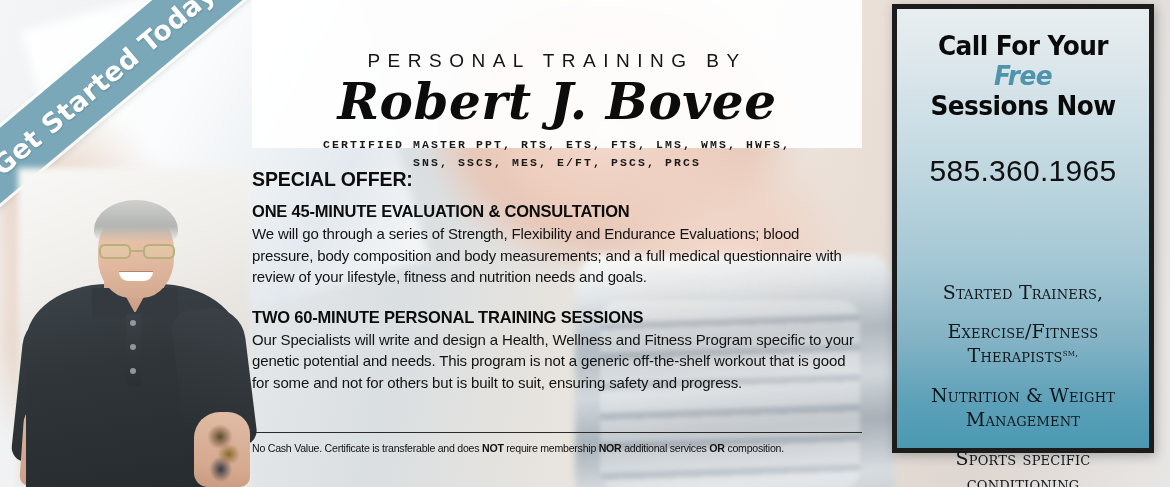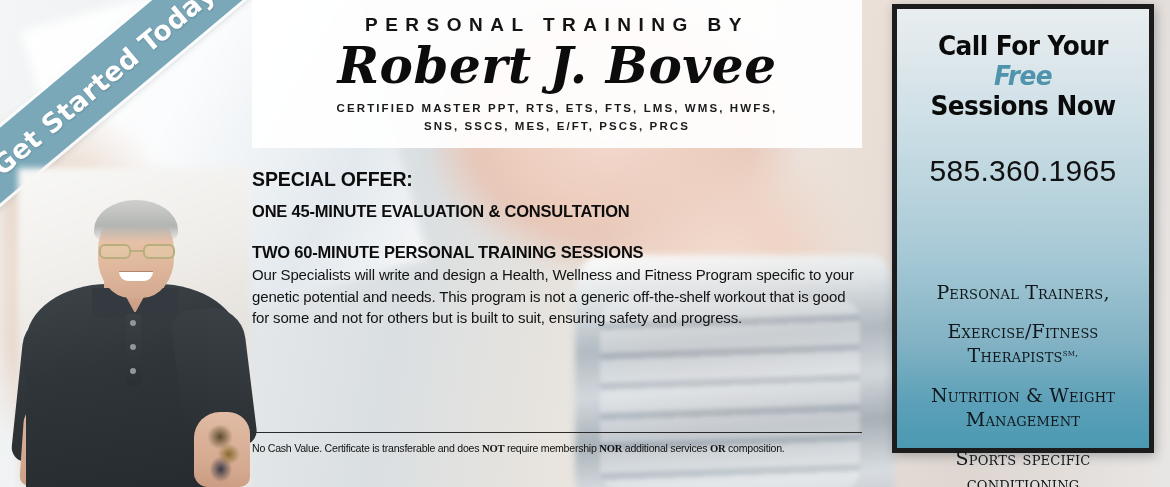--- a/index.html
+++ b/index.html
@@ -259,37 +259,38 @@
   }
   .hc-inner {
     position: absolute;
     left: 0; right: 0;
     top: 14px;
     text-align: center;
   }
   .hc-eyebrow {
     font-family: "Liberation Sans", sans-serif;
     font-size: 19px;
-    font-weight: bold;
+    font-weight: normal;
     letter-spacing: 7.5px;
     color: #141414;
     margin-bottom: 2px;
+    margin-top: 36px;
   }
   .hc-name {
     font-family: "DejaVu Serif", serif;
     font-style: italic;
     font-weight: bold;
     font-size: 50px;
     color: #0c0c0c;
     letter-spacing: .5px;
     line-height: 1.12;
     margin: 0 0 6px 0;
   }
   .hc-certs {
-    font-family: Liberation Sans, sans-serif;
+    font-family: Liberation Mono, monospace;
     font-size: 11.5px;
     font-weight: bold;
     letter-spacing: 2.1px;
     color: #1a1a1a;
     line-height: 1.55;
   }
 
   
   .copy {
     position: absolute;
@@ -334,21 +335,21 @@
     background: #2a2a2a;
     margin-bottom: 9px;
   }
   .fineprint {
     font-family: "Liberation Sans", sans-serif;
     font-size: 10.6px;
     color: #111111;
     letter-spacing: -.25px;
     white-space: nowrap;
   }
-  .fineprint b { font-weight: bold; font-family: Liberation Serif, serif; }
+  .fineprint b { font-weight: bold; }
 
   
   .sidebar {
     position: absolute;
     left: 892px;
     top: 4px;
     width: 262px;
     height: 449px;
     border: 5px solid #1c1c1c;
     box-sizing: border-box;
@@ -459,20 +460,21 @@
         <div>SNS, SSCS, MES, E/FT, PSCS, PRCS</div>
       </div>
     </div>
   </div>
 
   <div class="copy">
     <h2>SPECIAL OFFER:</h2>
 
     <div>
       <h3>ONE 45-MINUTE EVALUATION &amp; CONSULTATION</h3>
+      <p>We will go through a series of Strength, Flexibility and Endurance Evaluations; blood pressure, body composition and body measurements; and a full medical questionnaire with review of your lifestyle, fitness and nutrition needs and goals.</p>
     </div>
 
     <div class="block-gap"></div>
 
     <div>
       <h3>TWO 60-MINUTE PERSONAL TRAINING SESSIONS</h3>
       <p>Our Specialists will write and design a Health, Wellness and Fitness Program specific to your genetic potential and needs. This program is not a generic off-the-shelf workout that is good for some and not for others but is built to suit, ensuring safety and progress.</p>
     </div>
   </div>
 
@@ -485,21 +487,21 @@
     <div class="sb-headline">
       <span>Call For Your </span><span class="sb-free">Free</span><br>
       <span>Sessions Now</span>
     </div>
 
     <div class="sb-phone">585.360.1965</div>
 
     <div class="sb-divider"></div>
 
     <div class="sb-services">
-      <div class="sb-service">Personal Trainers,</div>
+      <div class="sb-service">Started Trainers,</div>
 
       <div class="sb-service">
         <span>Exercise/Fitness</span><br>
         <span>Therapists</span><sup>sm,</sup>
       </div>
 
       <div class="sb-service">
         <span>Nutrition &amp; Weight</span><br>
         <span>Management</span>
       </div>

